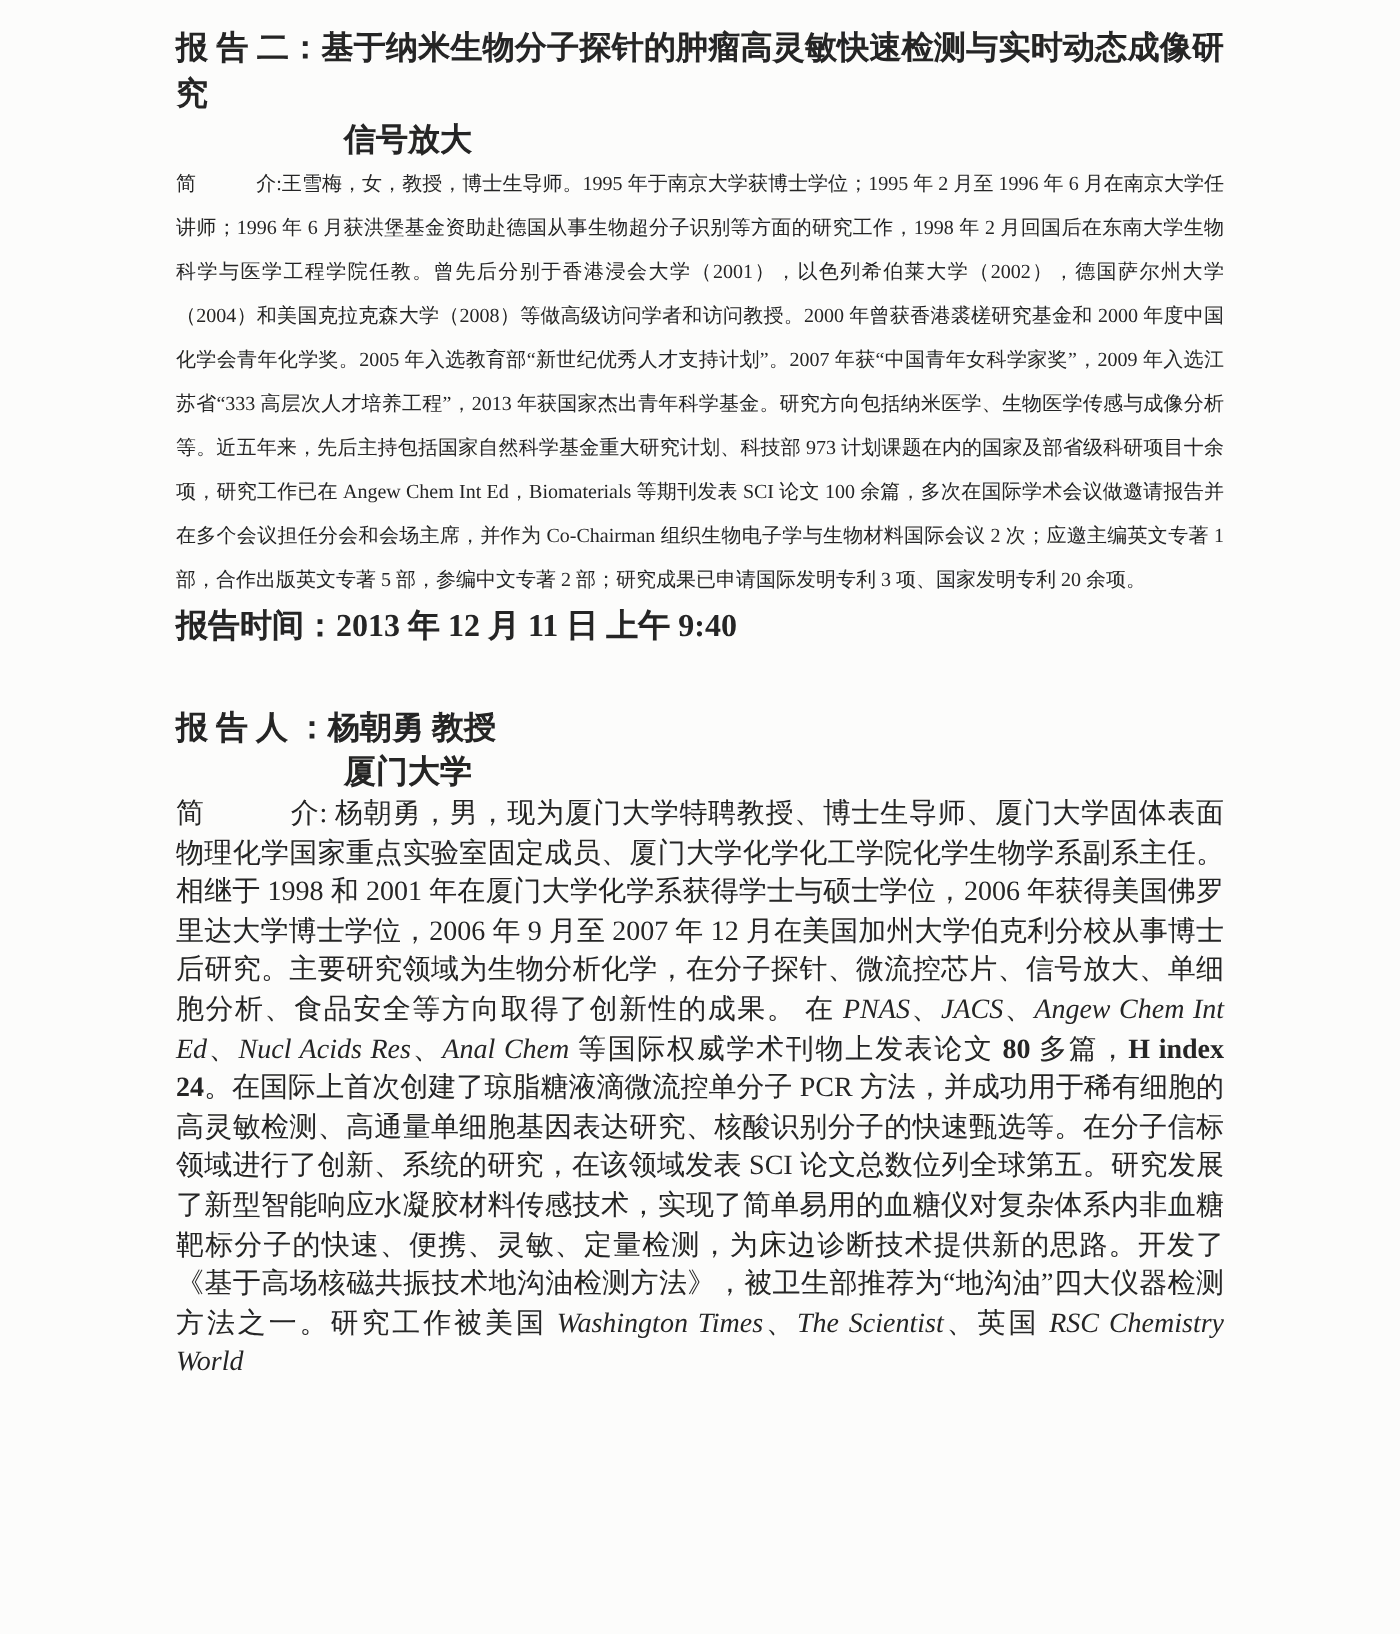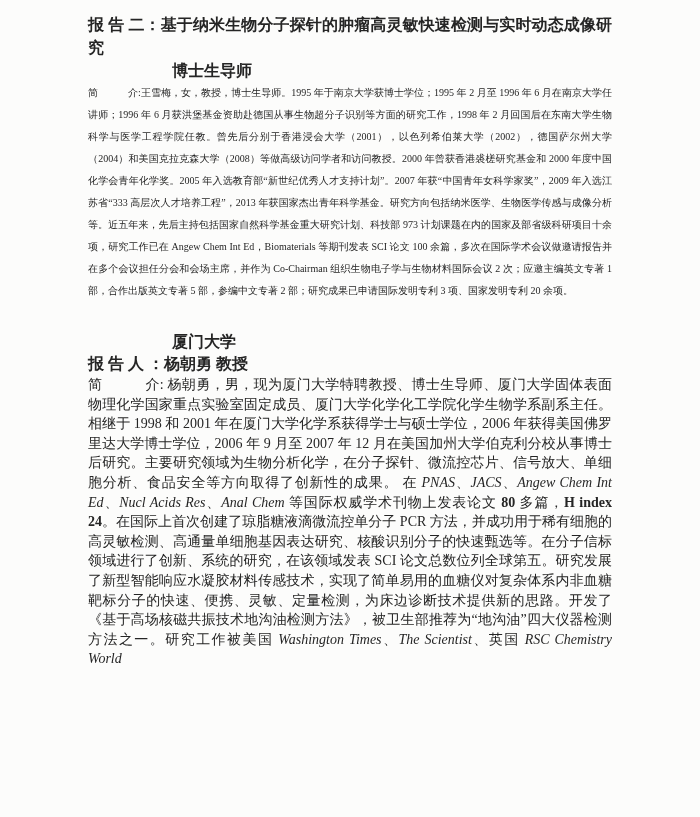--- a/index.html
+++ b/index.html
@@ -56,23 +56,24 @@
     line-height: 22px;
   }
 </style>
 </head>
 <body>
 
 <div class="page">
 
   <section>
     <p class="hdr">报 告 二：基于纳米生物分子探针的肿瘤高灵敏快速检测与实时动态成像研究</p>
-    <p class="hdr affil">博士生导师</p>
+    <p class="hdr affil">信号放大</p>
     <p class="bio bio-1">简　　　介:王雪梅，女，教授，博士生导师。1995 年于南京大学获博士学位；1995 年 2 月至 1996 年 6 月在南京大学任讲师；1996 年 6 月获洪堡基金资助赴德国从事生物超分子识别等方面的研究工作，1998 年 2 月回国后在东南大学生物科学与医学工程学院任教。曾先后分别于香港浸会大学（2001），以色列希伯莱大学（2002），德国萨尔州大学（2004）和美国克拉克森大学（2008）等做高级访问学者和访问教授。2000 年曾获香港裘槎研究基金和 2000 年度中国化学会青年化学奖。2005 年入选教育部“新世纪优秀人才支持计划”。2007 年获“中国青年女科学家奖”，2009 年入选江苏省“333 高层次人才培养工程”，2013 年获国家杰出青年科学基金。研究方向包括纳米医学、生物医学传感与成像分析等。近五年来，先后主持包括国家自然科学基金重大研究计划、科技部 973 计划课题在内的国家及部省级科研项目十余项，研究工作已在 Angew Chem Int Ed，Biomaterials 等期刊发表 SCI 论文 100 余篇，多次在国际学术会议做邀请报告并在多个会议担任分会和会场主席，并作为 Co-Chairman 组织生物电子学与生物材料国际会议 2 次；应邀主编英文专著 1 部，合作出版英文专著 5 部，参编中文专著 2 部；研究成果已申请国际发明专利 3 项、国家发明专利 20 余项。</p>
+    <p class="time">报告时间：2013 年 12 月 11 日  上午 9:40</p>
   </section>
 
   <section class="sec-2">
+    <p class="hdr">报 告 人 ：杨朝勇 教授</p>
     <p class="hdr affil">厦门大学</p>
-    <p class="hdr">报 告 人 ：杨朝勇 教授</p>
     <p class="bio bio-2"><span>简　　　介: 杨朝勇，男，现为厦门大学特聘教授、博士生导师、厦门大学固体表面物理化学国家重点实验室固定成员、厦门大学化学化工学院化学生物学系副系主任。相继于 1998 和 2001 年在厦门大学化学系获得学士与硕士学位，2006 年获得美国佛罗里达大学博士学位，2006 年 9 月至 2007 年 12 月在美国加州大学伯克利分校从事博士后研究。主要研究领域为生物分析化学，在分子探针、微流控芯片、信号放大、单细胞分析、食品安全等方向取得了创新性的成果。 在 </span><span style="font-style: italic;">PNAS</span><span>、</span><span style="font-style: italic;">JACS</span><span>、</span><span style="font-style: italic;">Angew Chem Int Ed</span><span>、</span><span style="font-style: italic;">Nucl Acids Res</span><span>、</span><span style="font-style: italic;">Anal Chem</span><span> 等国际权威学术刊物上发表论文 </span><span style="font-weight: bold;">80</span><span> 多篇，</span><span style="font-weight: bold;">H index 24</span><span>。在国际上首次创建了琼脂糖液滴微流控单分子 PCR 方法，并成功用于稀有细胞的高灵敏检测、高通量单细胞基因表达研究、核酸识别分子的快速甄选等。在分子信标领域进行了创新、系统的研究，在该领域发表 SCI 论文总数位列全球第五。研究发展了新型智能响应水凝胶材料传感技术，实现了简单易用的血糖仪对复杂体系内非血糖靶标分子的快速、便携、灵敏、定量检测，为床边诊断技术提供新的思路。开发了《基于高场核磁共振技术地沟油检测方法》，被卫生部推荐为“地沟油”四大仪器检测方法之一。研究工作被美国 </span><span style="font-style: italic;">Washington Times</span><span>、</span><span style="font-style: italic;">The Scientist</span><span>、英国 </span><span style="font-style: italic;">RSC Chemistry World</span></p>
   </section>
 
 </div>
 
 </body></html>

